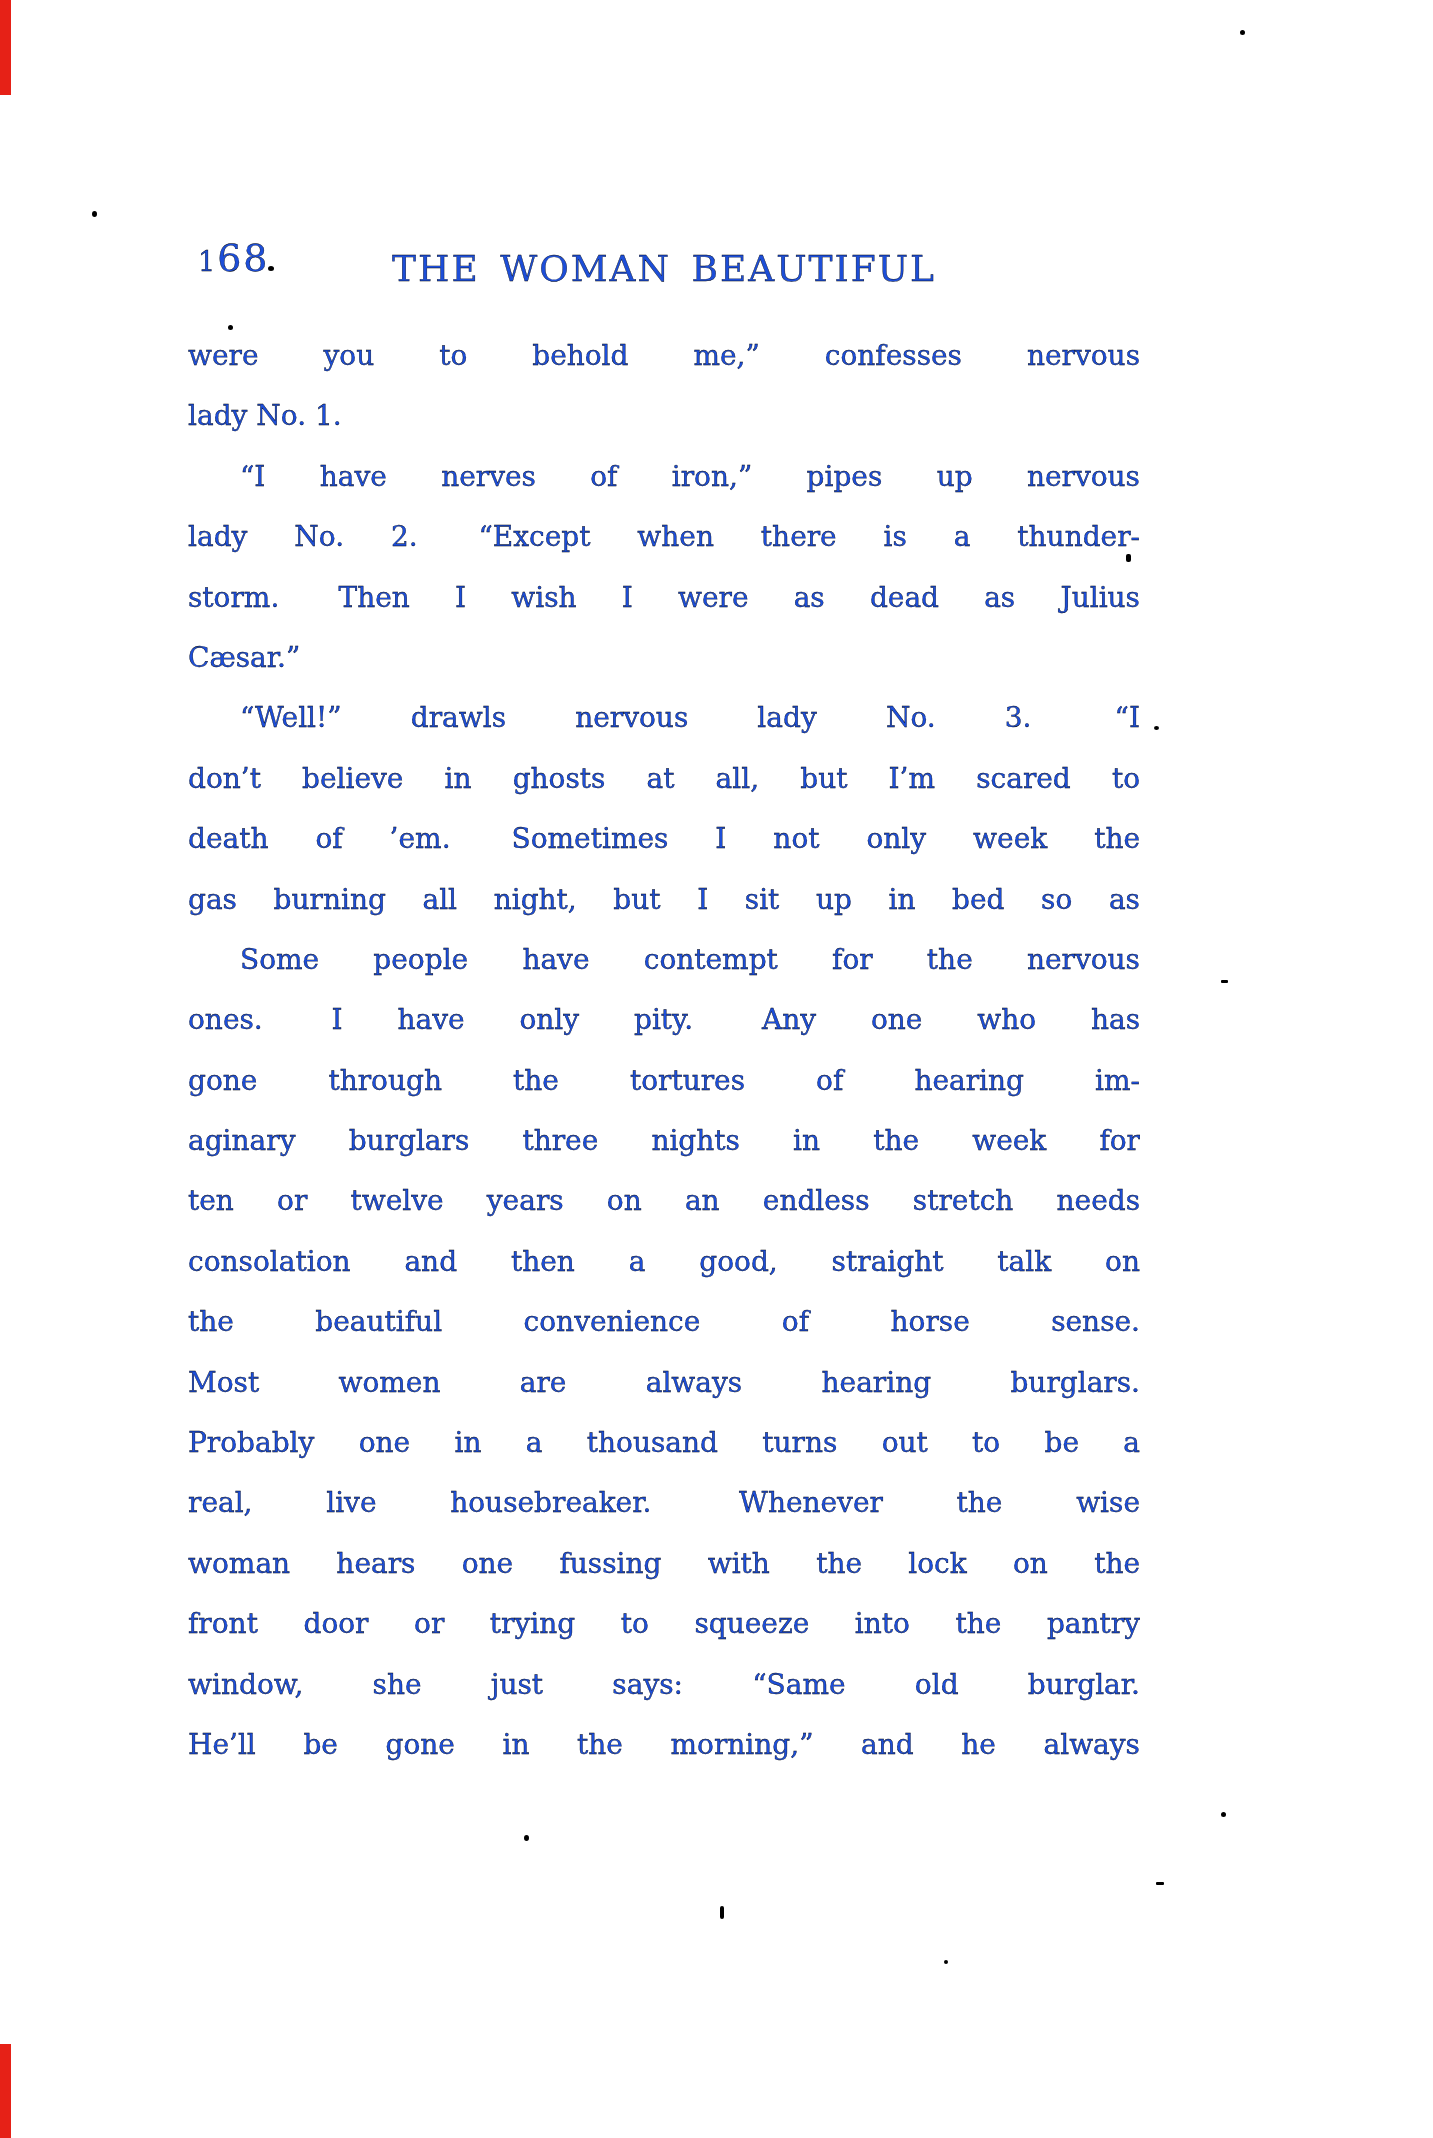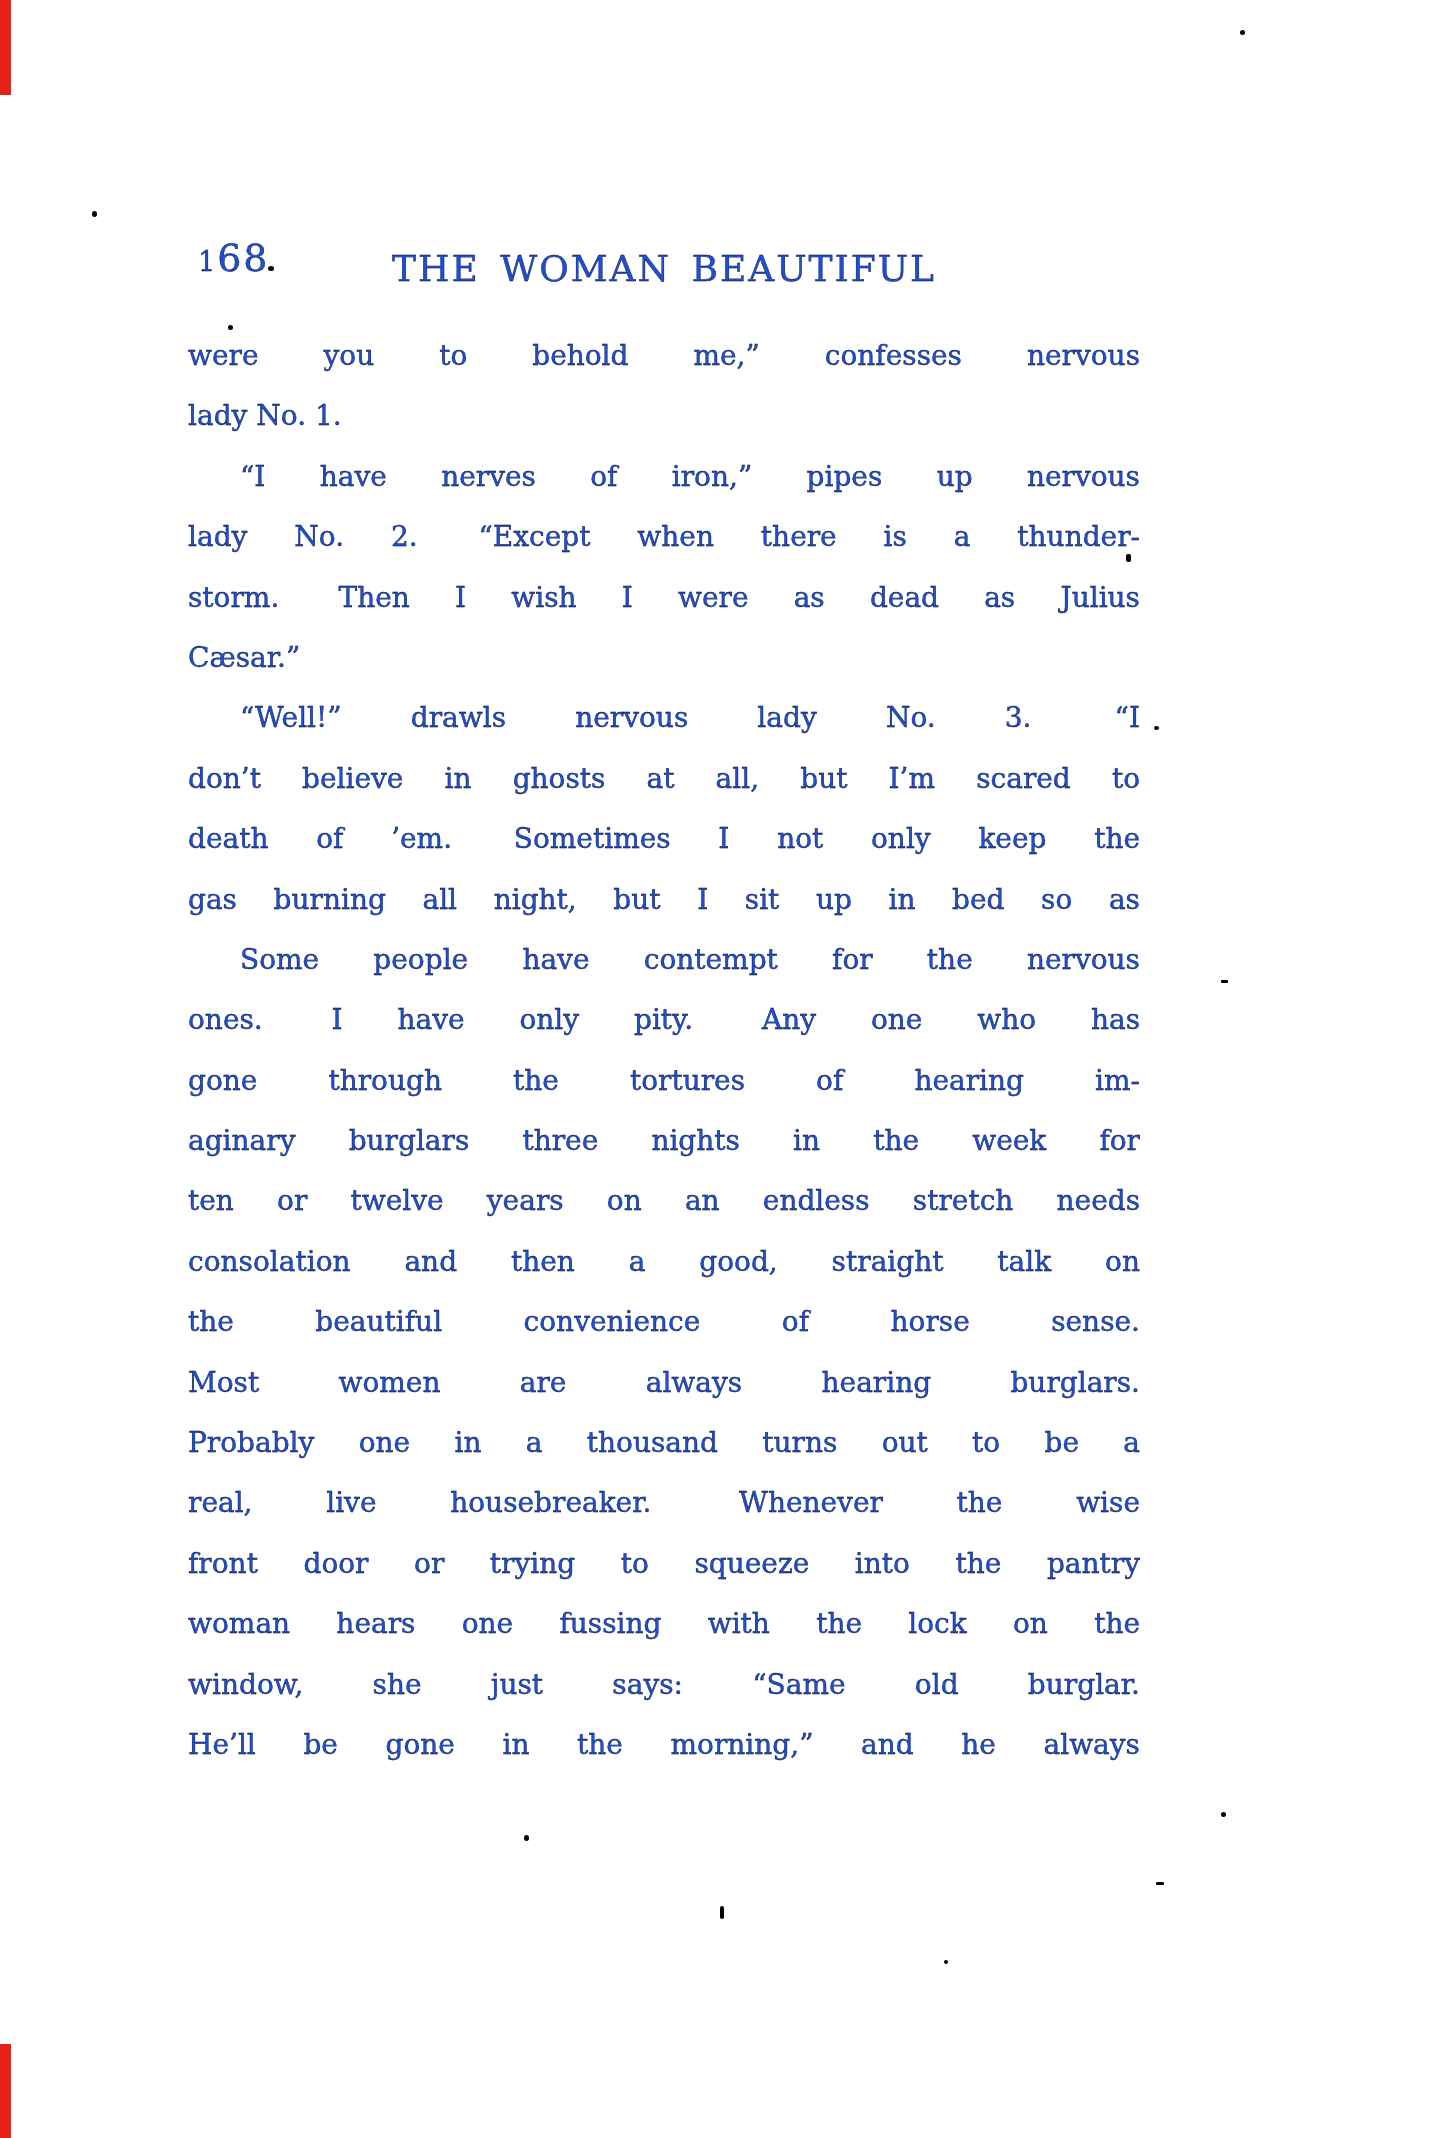--- a/index.html
+++ b/index.html
@@ -85,34 +85,34 @@
   <div class="running-title">THE WOMAN BEAUTIFUL</div>
   <div class="body-text" id="body-lines">
       <div class="line">were you to behold me,” confesses nervous</div>
       <div class="line para-end">lady No. 1.</div>
       <div class="line indent">“I have nerves of iron,” pipes up nervous</div>
       <div class="line">lady No. 2.  “Except when there is a thunder-</div>
       <div class="line">storm.  Then I wish I were as dead as Julius</div>
       <div class="line para-end">Cæsar.”</div>
       <div class="line indent">“Well!” drawls nervous lady No. 3.  “I</div>
       <div class="line">don’t believe in ghosts at all, but I’m scared to</div>
-      <div class="line">death of ’em.  Sometimes I not only keep the</div>
+      <div class="line">death of ’em.  Sometimes I not only week the</div>
       <div class="line">gas burning all night, but I sit up in bed so as</div>
       <div class="line indent">Some people have contempt for the nervous</div>
       <div class="line">ones.  I have only pity.  Any one who has</div>
       <div class="line">gone through the tortures of hearing im-</div>
       <div class="line">aginary burglars three nights in the week for</div>
       <div class="line">ten or twelve years on an endless stretch needs</div>
       <div class="line">consolation and then a good, straight talk on</div>
       <div class="line">the beautiful convenience of horse sense.</div>
       <div class="line">Most women are always hearing burglars.</div>
       <div class="line">Probably one in a thousand turns out to be a</div>
       <div class="line">real, live housebreaker.  Whenever the wise</div>
+      <div class="line">woman hears one fussing with the lock on the</div>
       <div class="line">front door or trying to squeeze into the pantry</div>
-      <div class="line">woman hears one fussing with the lock on the</div>
       <div class="line">window, she just says: “Same old burglar.</div>
       <div class="line">He’ll be gone in the morning,” and he always</div>
     </div>
   <div id="artifacts">
       <div class="speck dot" style="left: 92px; top: 211px; width: 5px; height: 6px; background: rgb(0, 0, 0);"></div>
       <div class="speck dot" style="left: 228px; top: 325px; width: 5px; height: 5px; background: rgb(0, 0, 0);"></div>
       <div class="speck dot" style="left: 268px; top: 266px; width: 6px; height: 5px; background: rgb(0, 0, 0);"></div>
       <div class="speck dot" style="left: 1240px; top: 30px; width: 5px; height: 5px; background: rgb(0, 0, 0);"></div>
       <div class="speck tick" style="left: 1126px; top: 554px; width: 5px; height: 8px; background: rgb(0, 0, 0);"></div>
       <div class="speck dot" style="left: 524px; top: 1835px; width: 5px; height: 6px; background: rgb(0, 0, 0);"></div>

